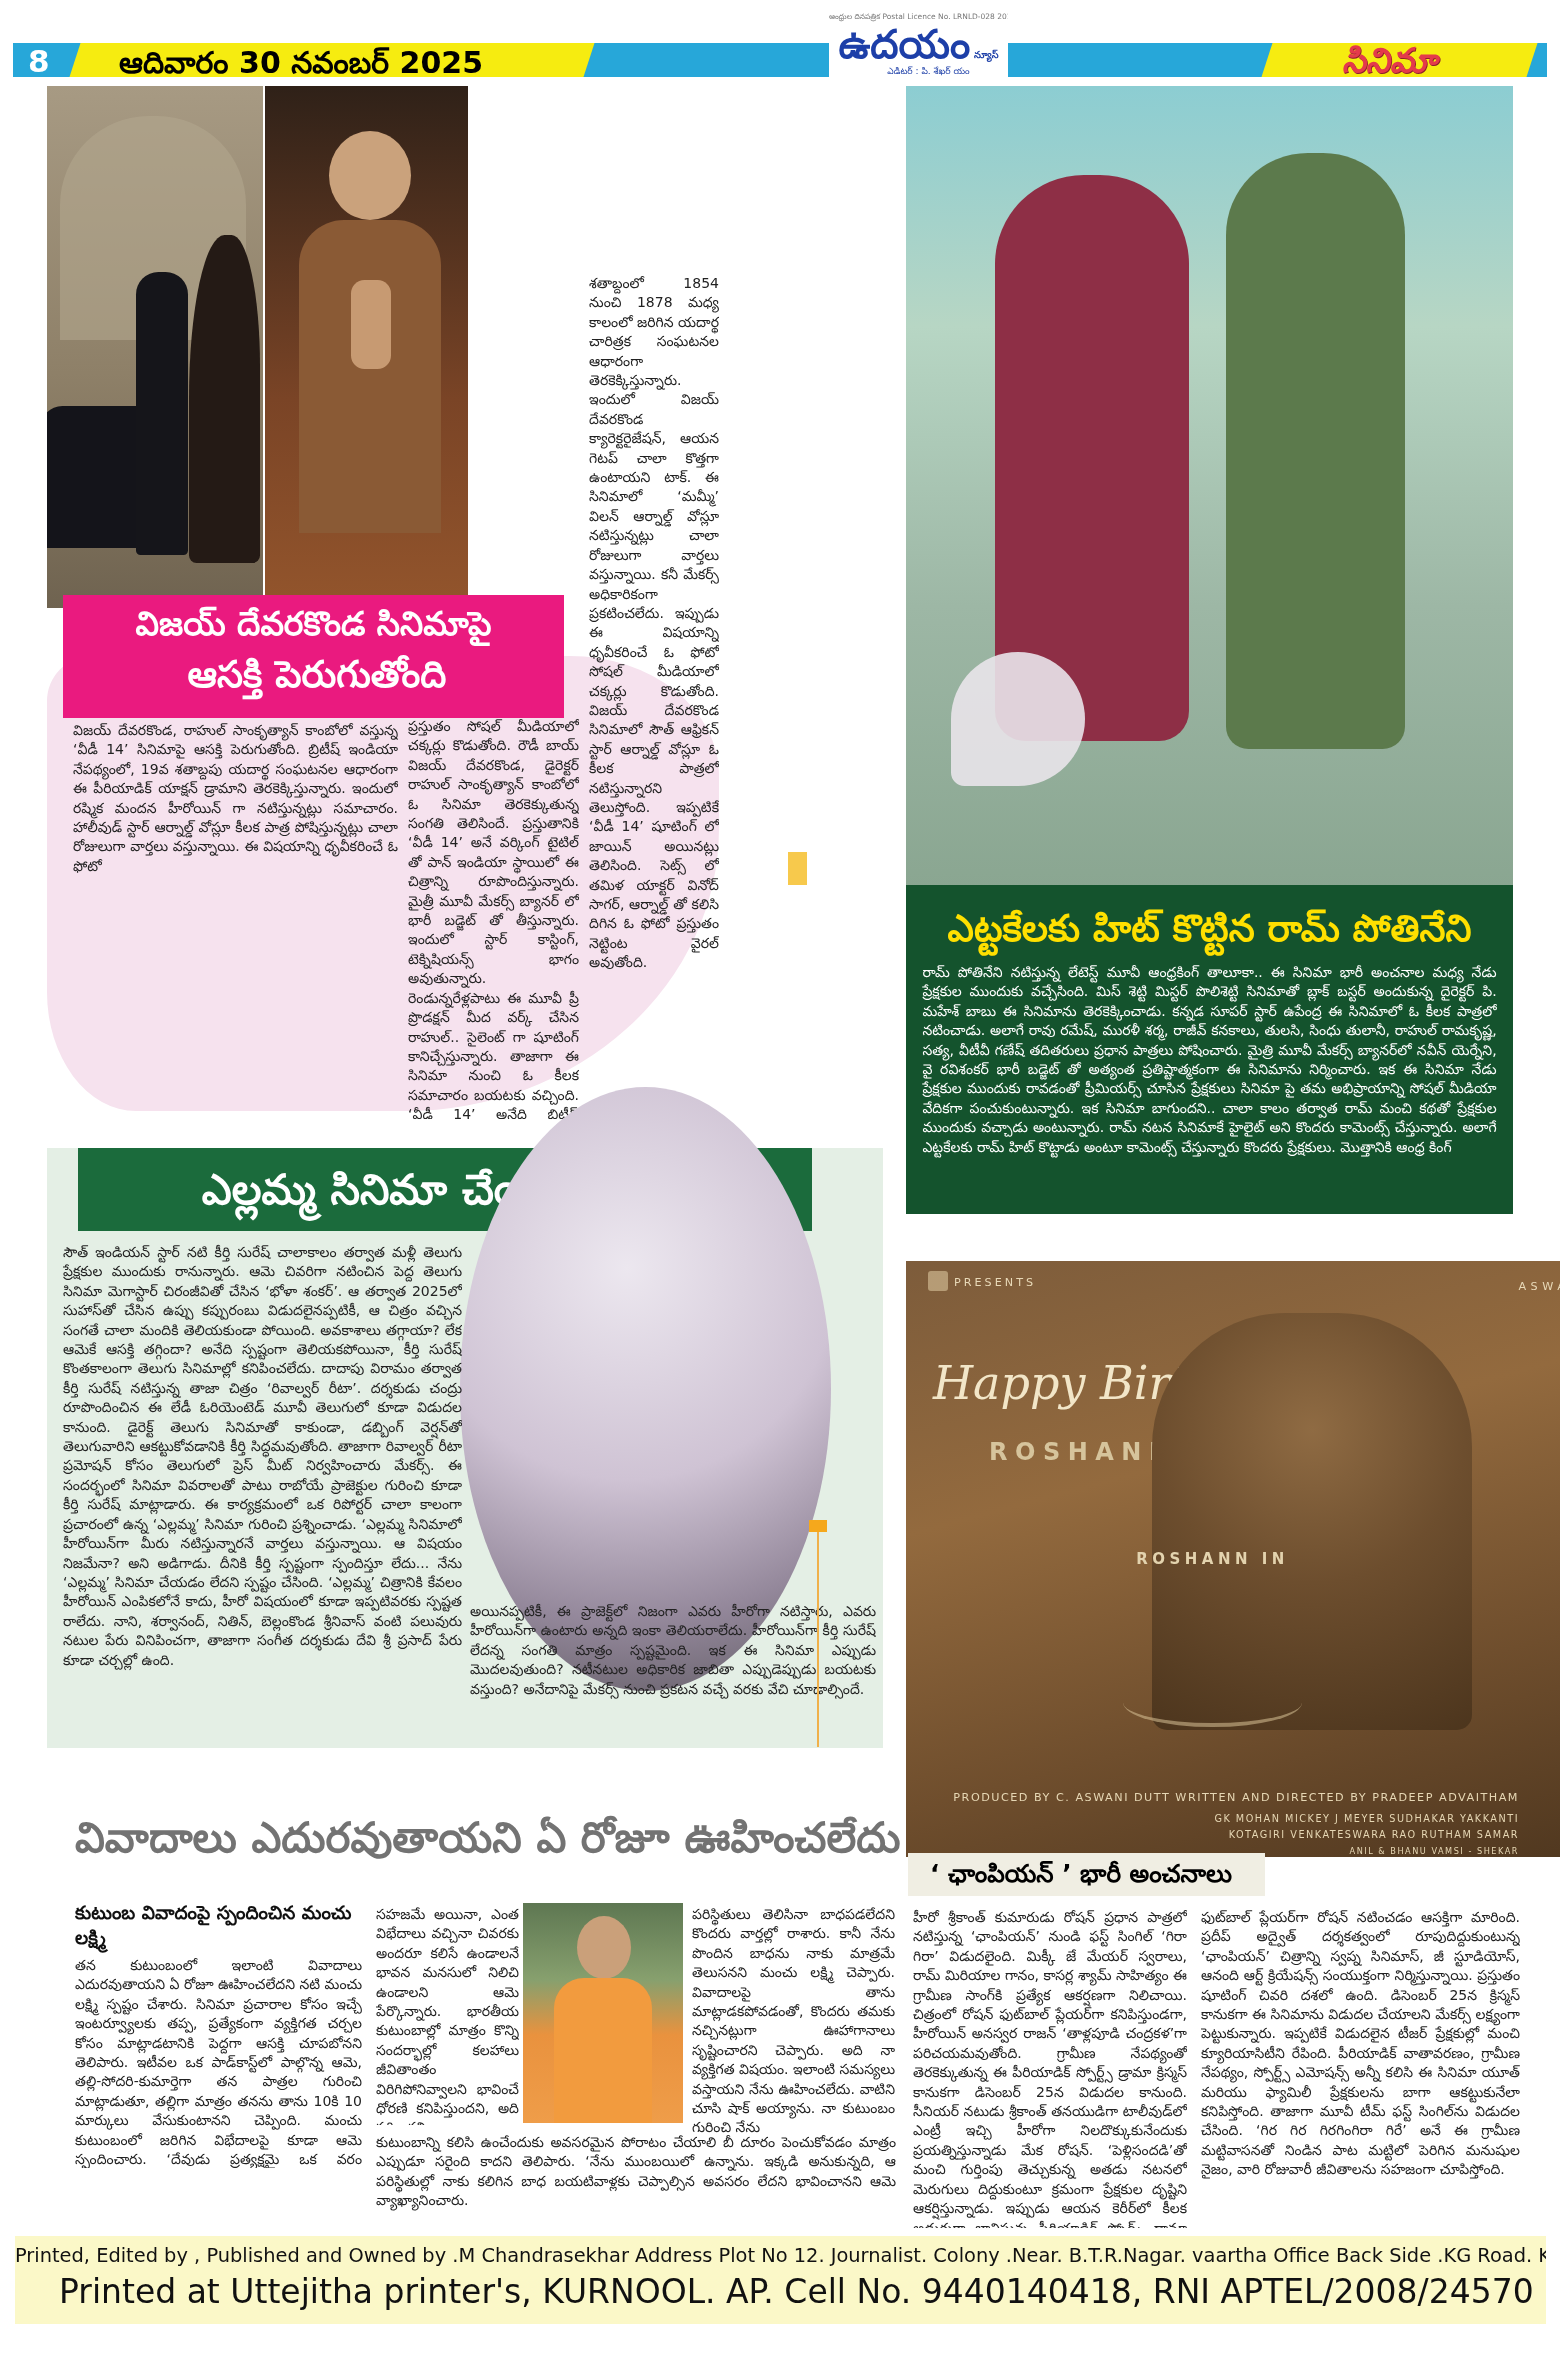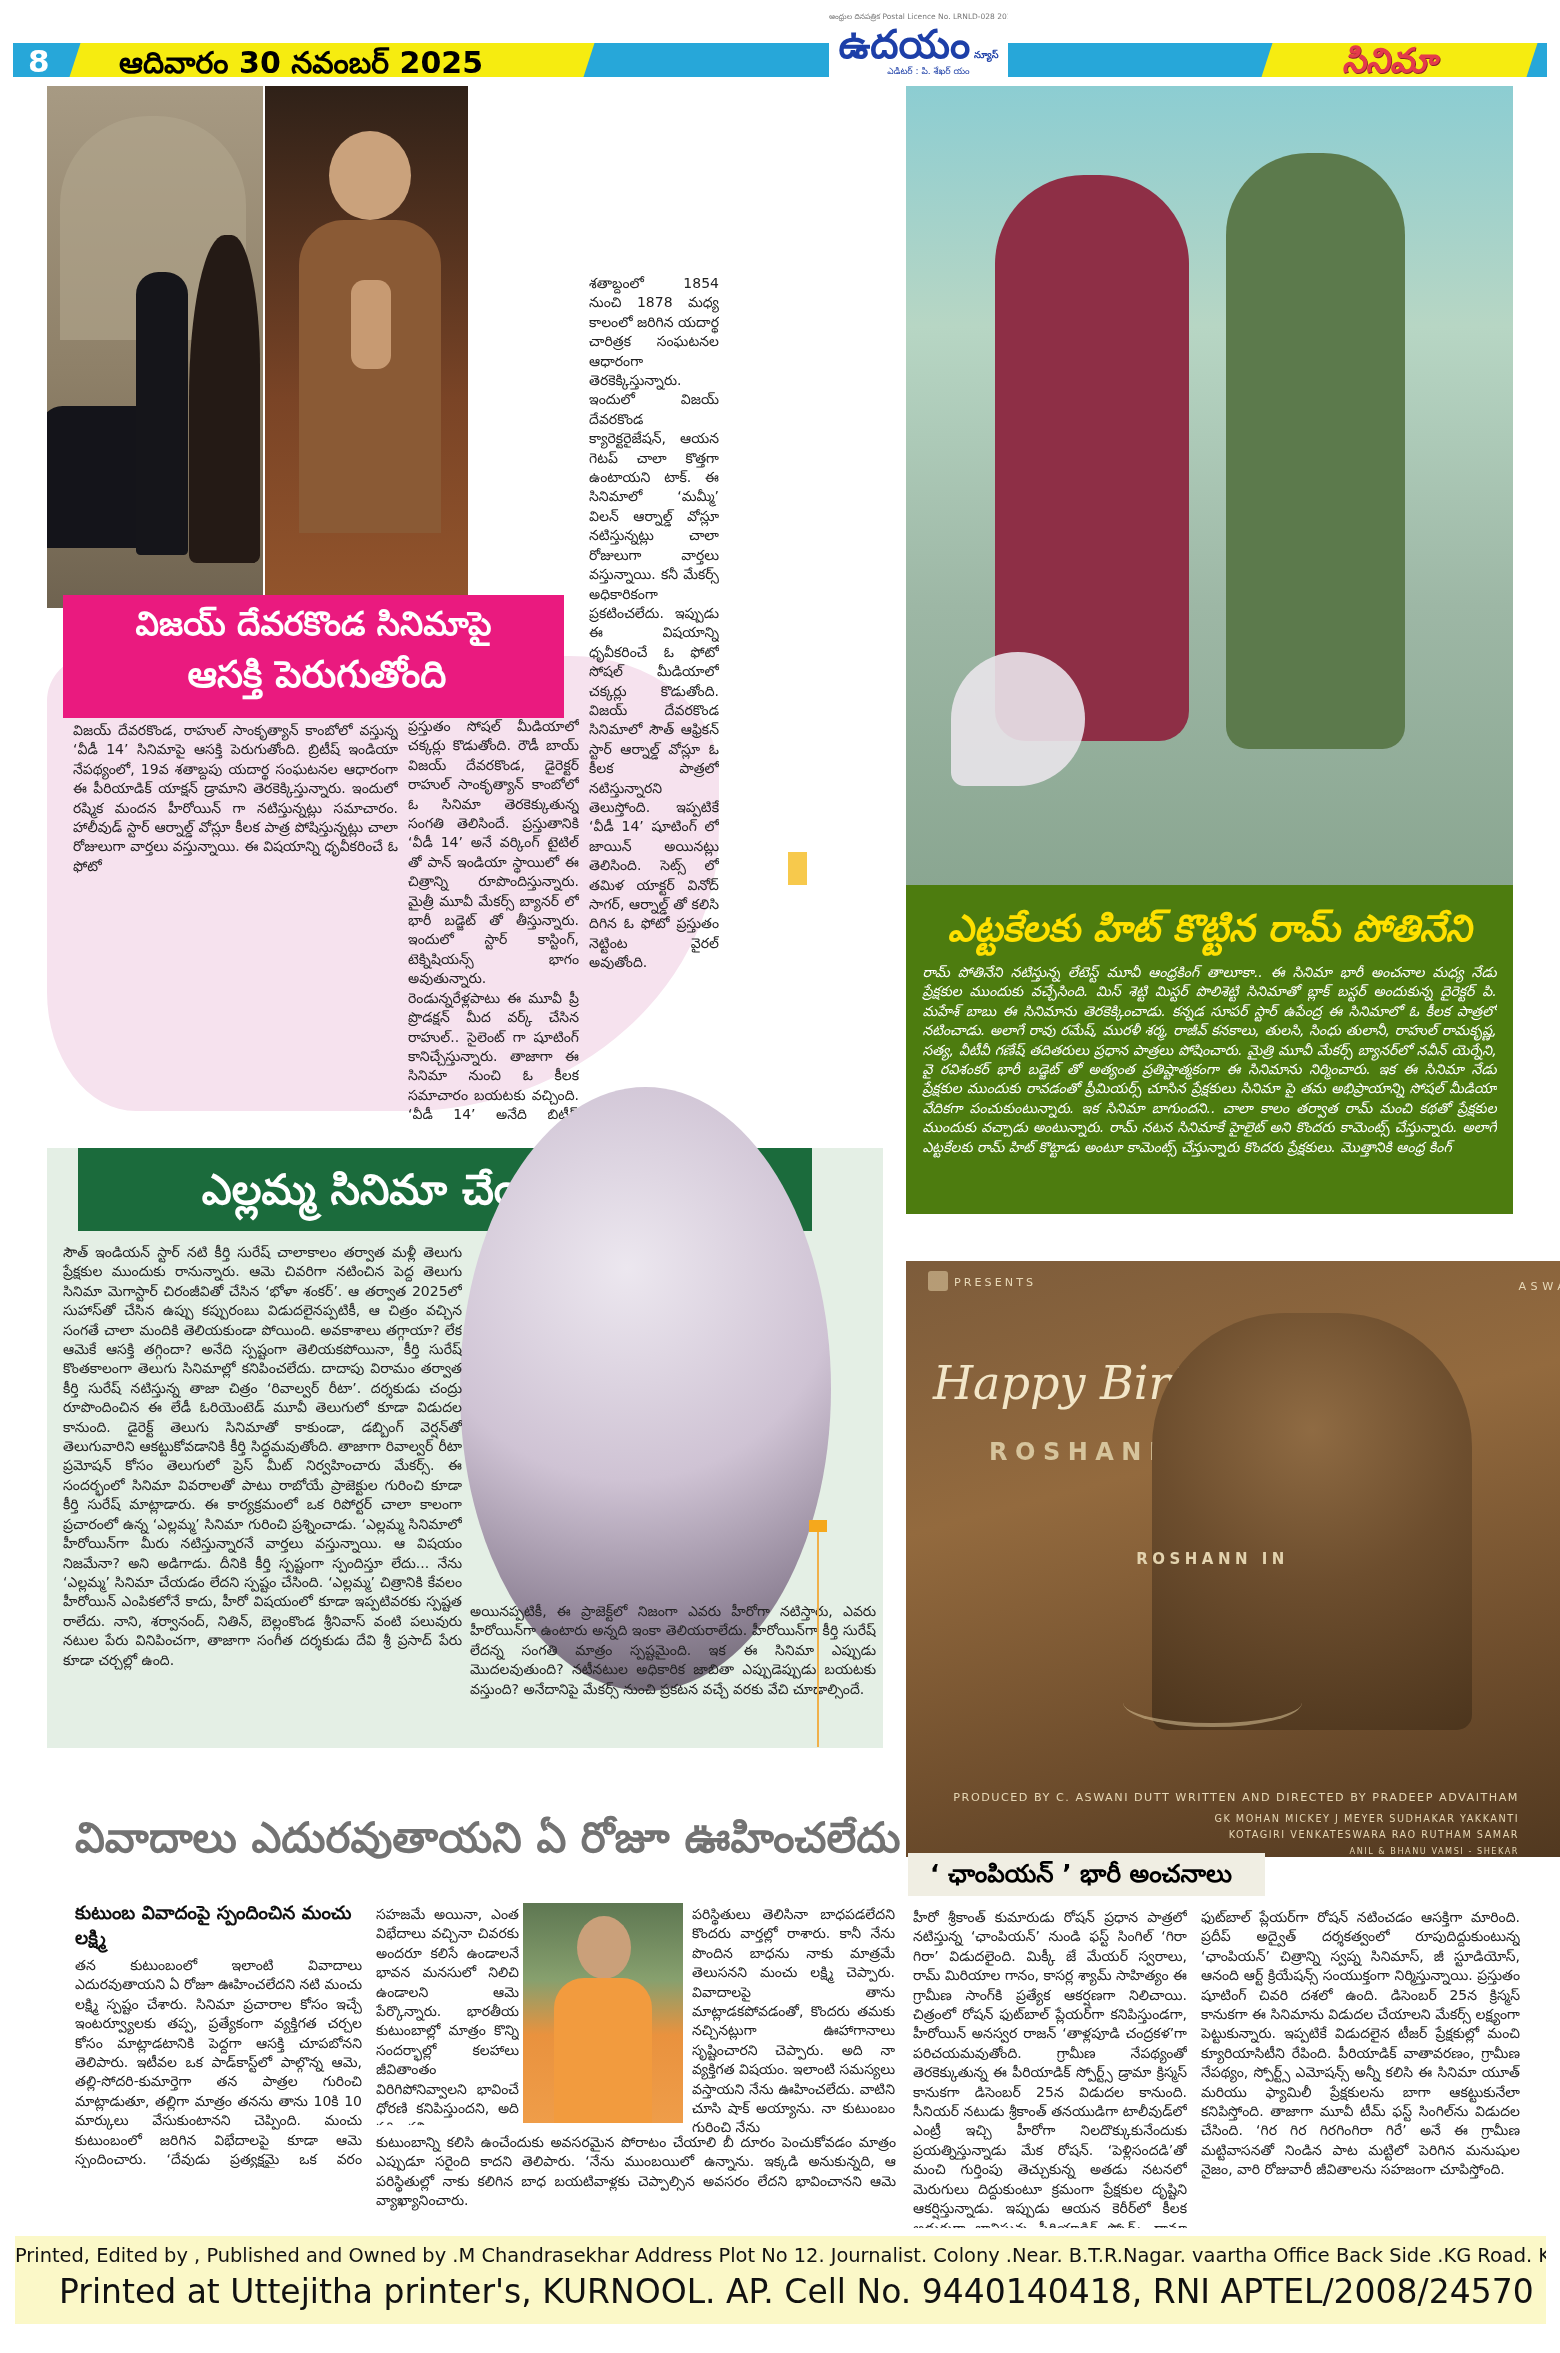--- a/index.html
+++ b/index.html
@@ -18,21 +18,21 @@
   .logo-top{font-size:7.5px;color:#777;white-space:nowrap;overflow:hidden;}
   .logo-main{color:#1d3fa8;font-size:40px;font-weight:bold;line-height:43px;white-space:nowrap;}
   .logo-badge{font-size:9.7px;color:#1d3fa8;font-weight:bold;}
   .logo-sub{font-size:9px;color:#1d3fa8;white-space:nowrap;margin-left:20px;}
   
   .pink-blob{background:#f6e2ee;border-radius:45px 149px 313px 89px / 45px 119px 283px 119px;}
   .pink-head{background:#ea1a7f;text-align:center;color:#fff;font-weight:bold;}
   .pink-head .l1{font-size:33px;line-height:48px;}
   .pink-head .l2{font-size:37px;line-height:54px;padding-left:7px;}
   .bodytext{font-size:14px;line-height:19.4px;color:#222;}
-  .red-box{background:#4d7c0f;font-style:italic;}
+  .red-box{background:#14532d;}
   .red-head{color:#ffe000;font-size:37px;font-weight:bold;text-align:center;line-height:45px;}
   .red-body{color:#ffffff;font-size:14px;line-height:19.4px;}
   .green-panel{background:#e4efe5;}
   .green-bar{background:#1b6b3c;color:#ffffff;font-weight:bold;font-size:42px;
              text-align:center;line-height:83px;}
   .ellipse-photo{border-radius:50%;}
   .orange-sq{background:#f5a81c;}
   .orange-line{background:#f0b04a;}
   .bottom-head{color:#737373;font-size:42px;font-weight:bold;white-space:nowrap;}
   .subhead{font-weight:bold;font-size:18.6px;line-height:24.6px;color:#111;}

